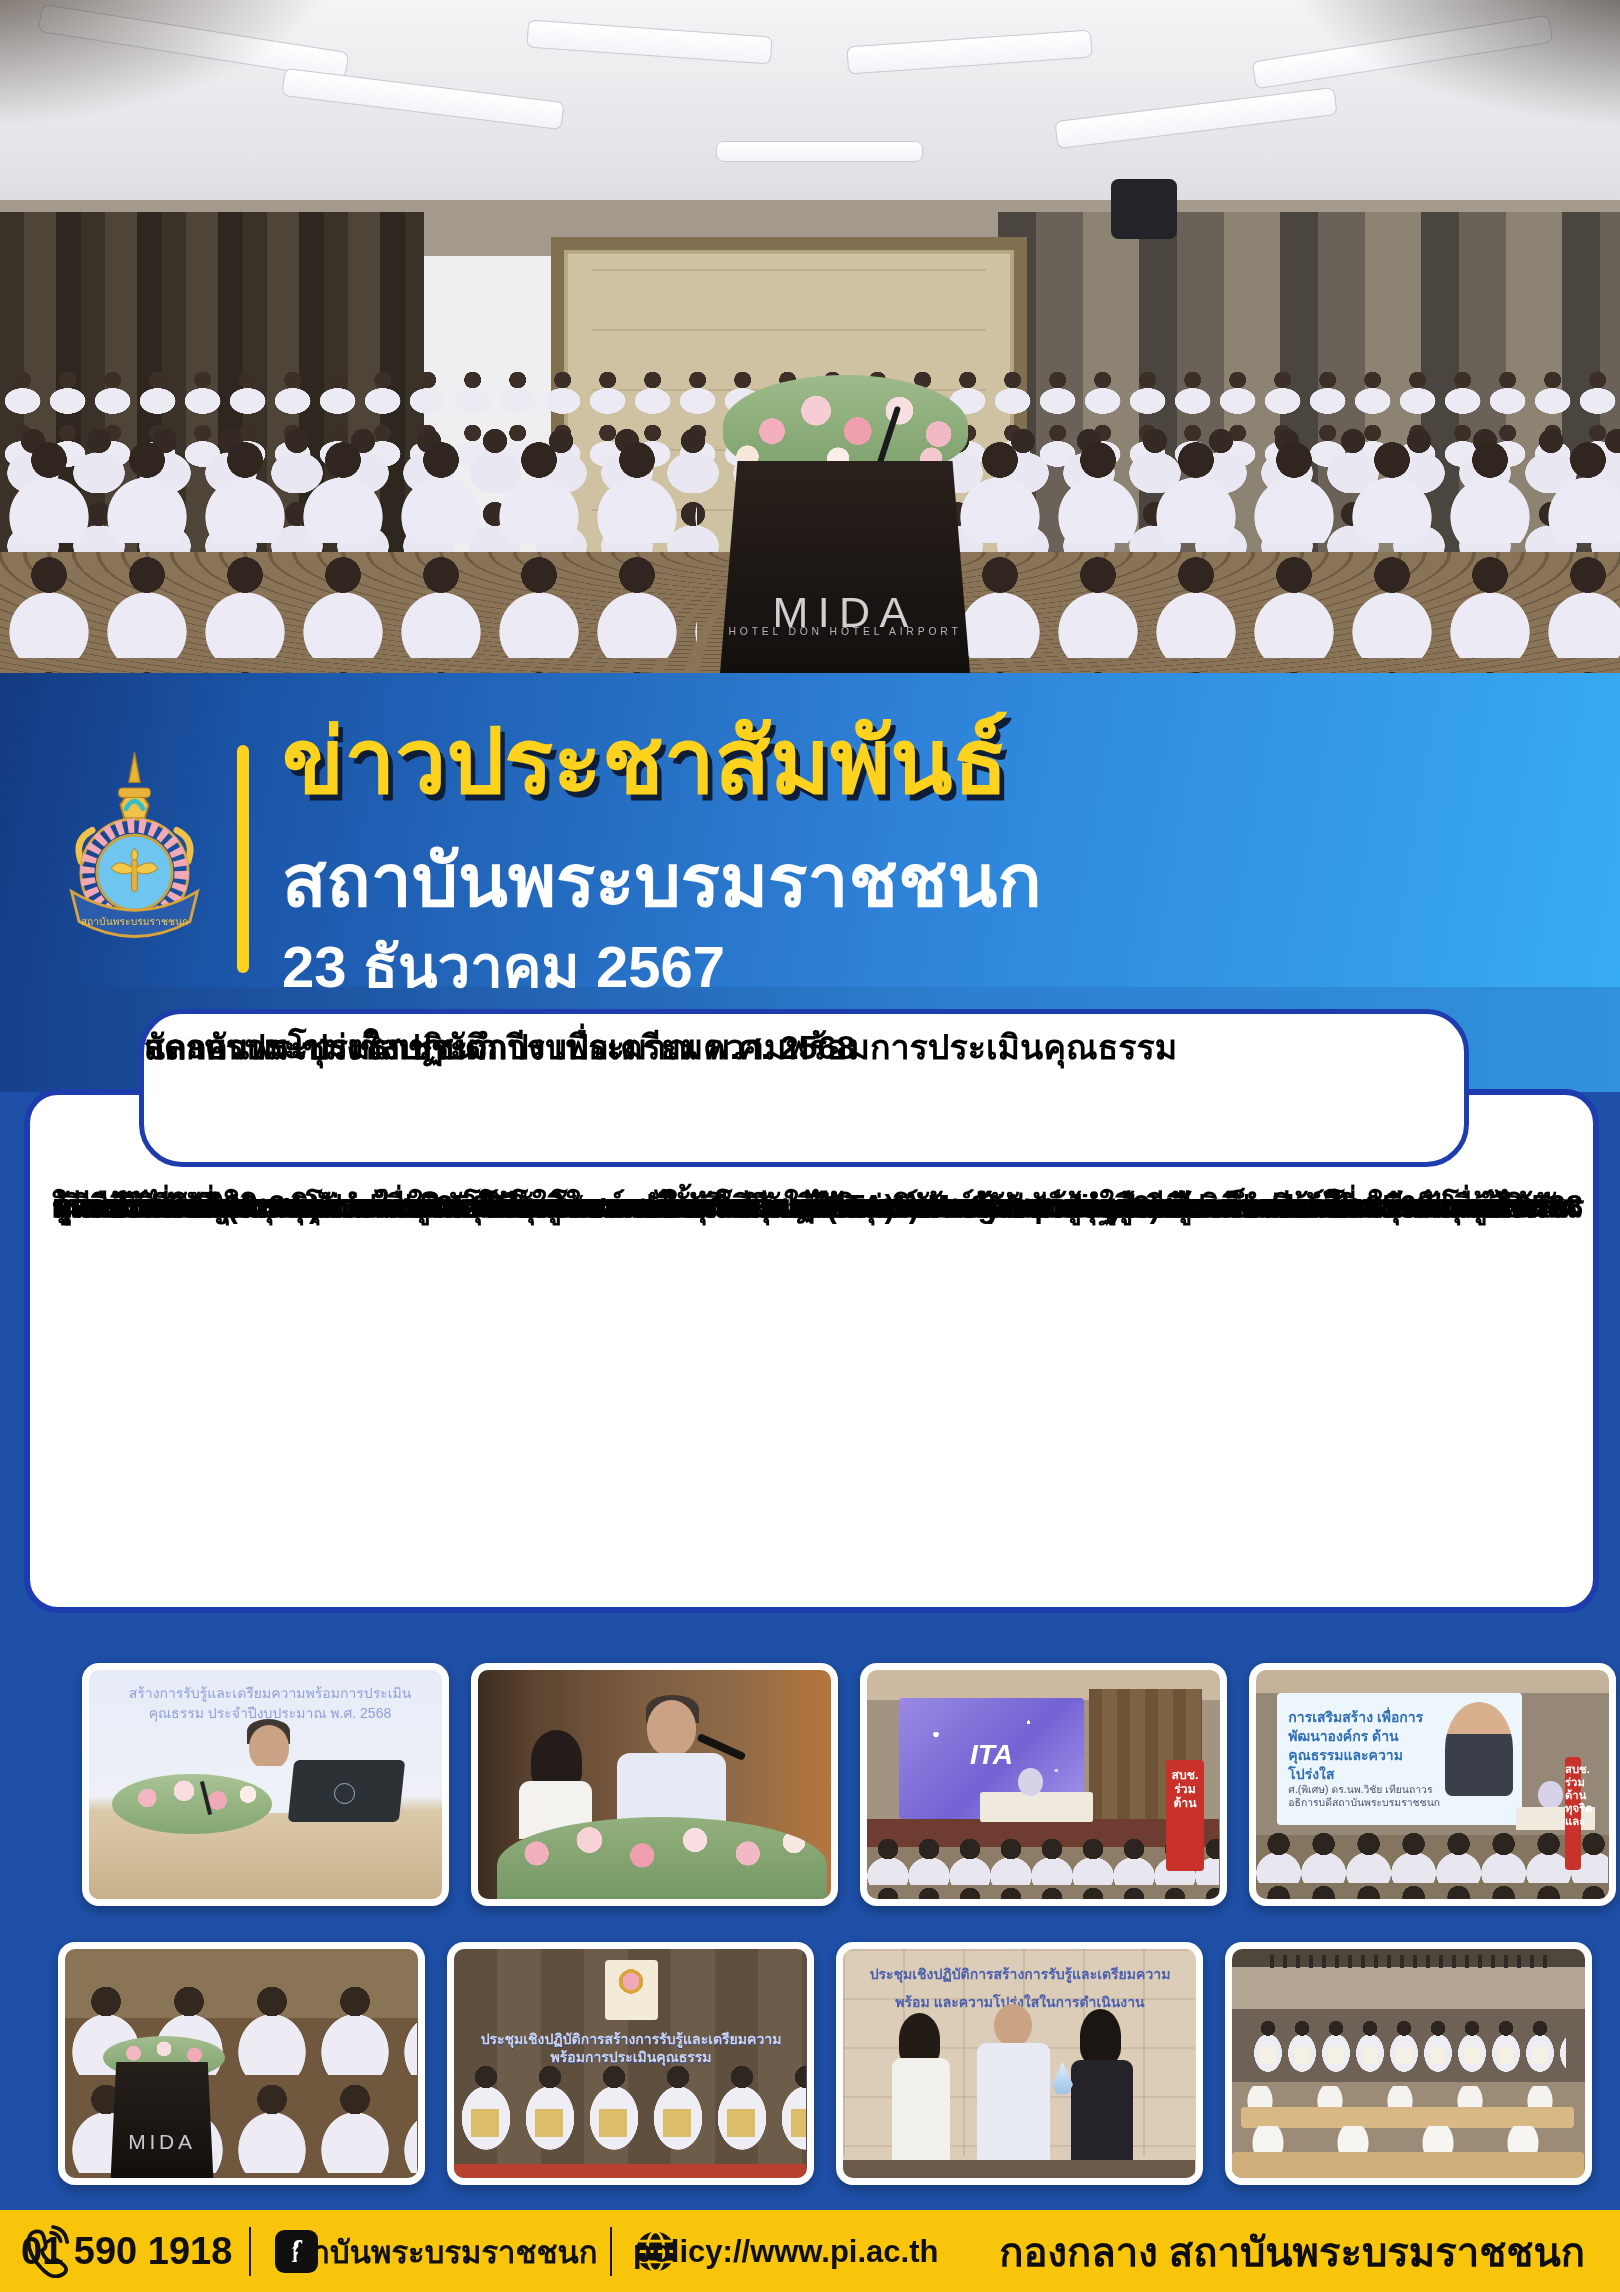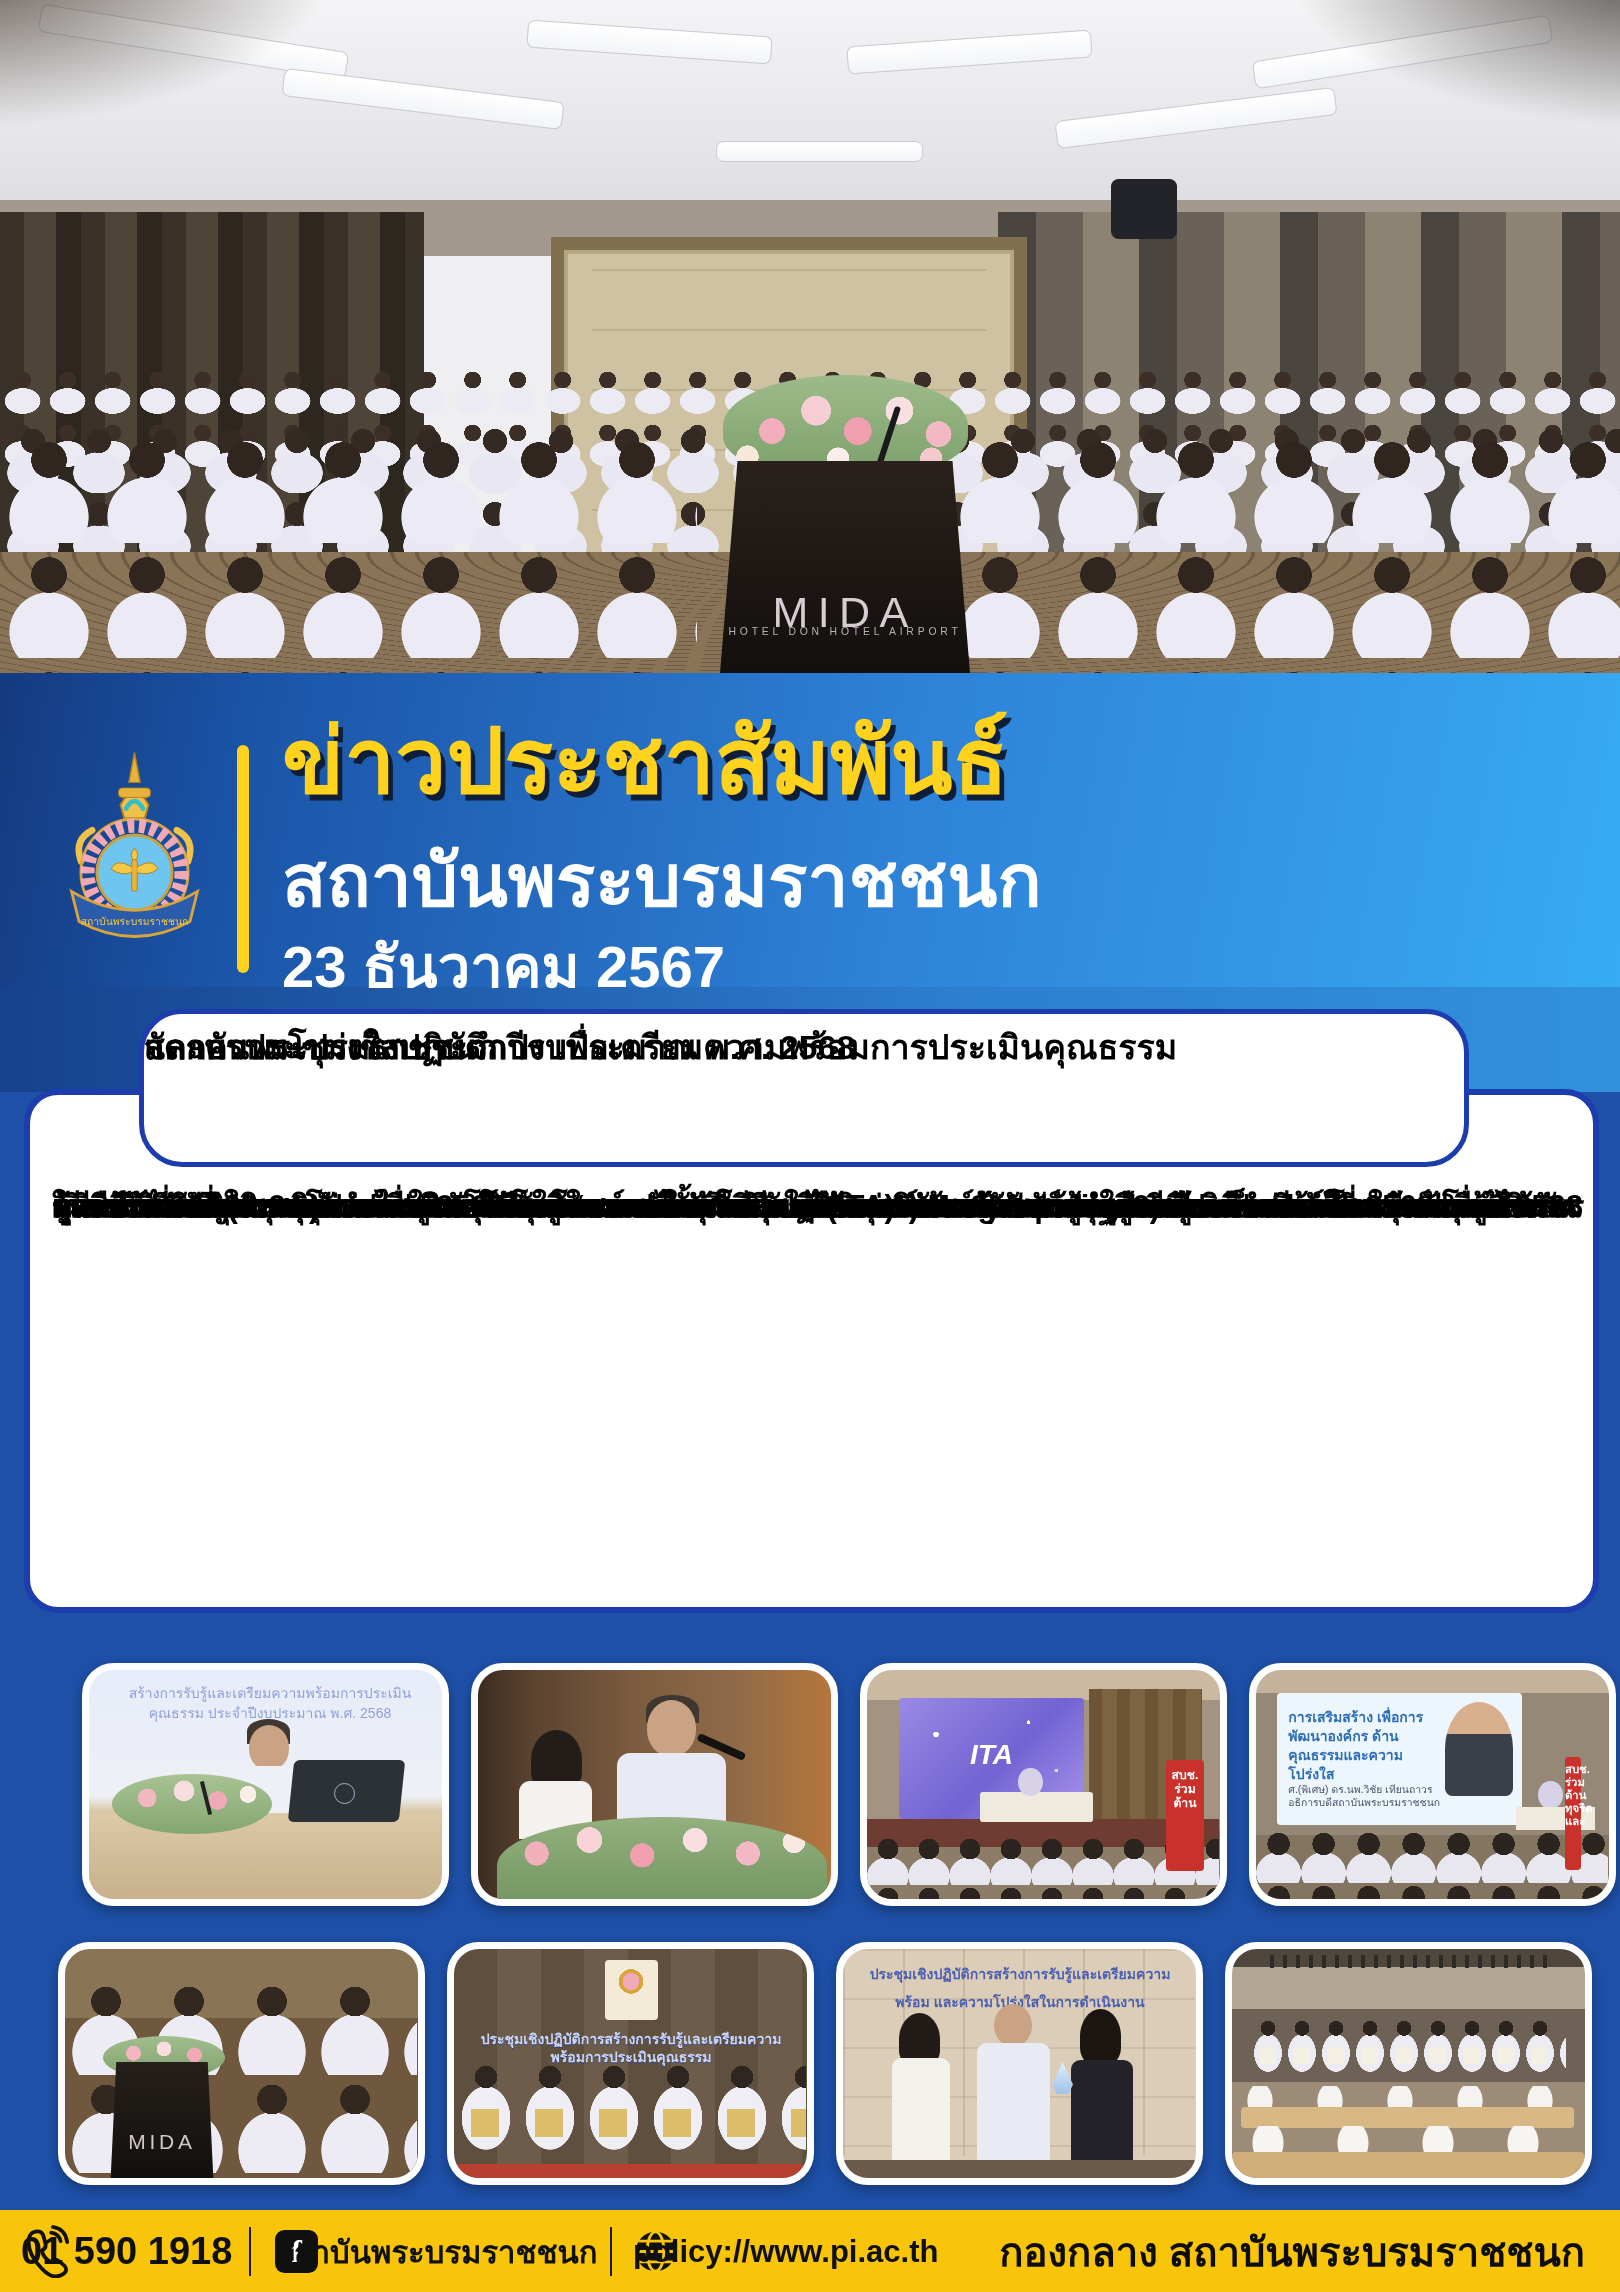--- a/index.html
+++ b/index.html
@@ -90,21 +90,21 @@
   .headline-box{left:139px;top:1009px;width:1330px;height:158px;background:#ffffff;
     border:5.6px solid #1d3cae;border-radius:43px;padding-top:11.3px;}
   .headline-box .hl{position:static;display:block;text-align:center;color:#000;
     font-size:34px;font-weight:bold;line-height:45px;white-space:nowrap;}
   .article{left:52px;top:1188px;width:1518px;height:418px;}
   .article .ln{position:static;display:block;color:#000;font-size:31px;font-weight:600;
     line-height:38px;white-space:nowrap;}
   .article .ln.first{text-indent:90px;}
 
   
-  .ph{width:367px;height:243px;border:7.5px solid #ffffff;border-radius:32px;overflow:hidden;
+  .ph{width:367px;height:243px;border:7.5px solid #ffffff;border-radius:17px;overflow:hidden;
     box-shadow:0 4.7px 11.3px rgba(0,0,0,.3);background:#888;}
   .r1{top:1648px;} .r2{top:1927px;margin-left:16px;}
   .c1{left:42px;} .c2{left:431px;} .c3{left:820px;} .c4{left:1209px;}
   .ph *{position:absolute;}
 
   .head{border-radius:50% 50% 46% 46%;background:#caa284;}
   .hair{border-radius:50% 50% 0 0;background:#403830;}
   .shirt{border-radius:13px 13px 0 0;background:#eef0f8;}
 
   

